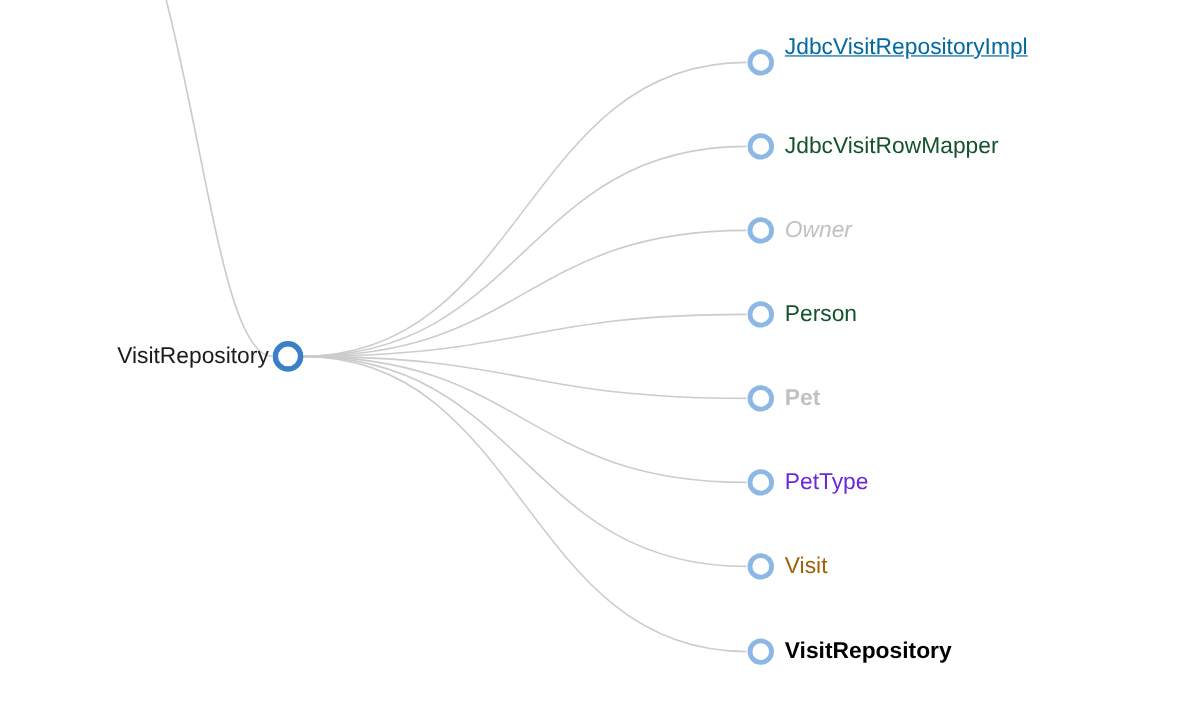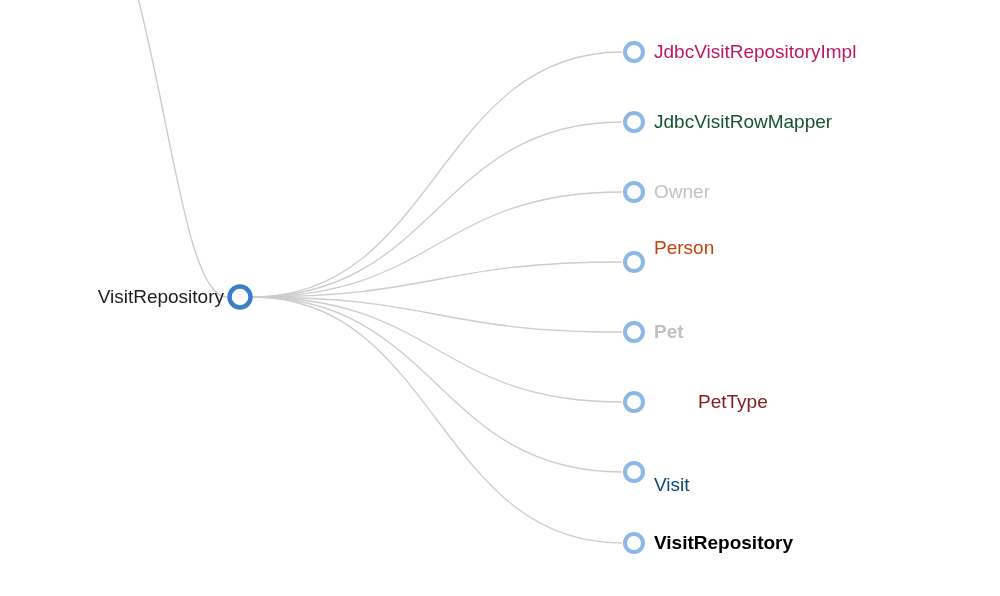--- a/index.html
+++ b/index.html
@@ -71,22 +71,22 @@
       <circle class="node" cx="634" cy="332" r="9" fill="#ffffff" stroke="#8db8e6" stroke-width="4"></circle>
       <circle class="node" cx="634" cy="402" r="9" fill="#ffffff" stroke="#8db8e6" stroke-width="4"></circle>
       <circle class="node" cx="634" cy="472" r="9" fill="#ffffff" stroke="#8db8e6" stroke-width="4"></circle>
       <circle class="node" cx="634" cy="543" r="9" fill="#ffffff" stroke="#8db8e6" stroke-width="4"></circle>
       <circle class="node" cx="240" cy="297" r="10.5" fill="#ffffff" stroke="#3b80c7" stroke-width="4.5"></circle>
     </svg>
 
   <div class="node-label root-label" style="color: rgb(28, 28, 28);">VisitRepository</div>
 
   <div id="child-labels">
-      <div class="node-label child-label" style="top: 52px; color: #be185d;">JdbcVisitRepositoryImpl</div>
+      <div class="node-label child-label" style="top: 40px; color: #0369a1; text-decoration: underline;">JdbcVisitRepositoryImpl</div>
       <div class="node-label child-label" style="top: 122px; color: #14532d;">JdbcVisitRowMapper</div>
-      <div class="node-label child-label" style="top: 192px; color: rgb(193, 193, 193);">Owner</div>
-      <div class="node-label child-label" style="top: 248px; color: #c2410c;">Person</div>
+      <div class="node-label child-label" style="top: 192px; color: rgb(193, 193, 193); font-style: italic;">Owner</div>
+      <div class="node-label child-label" style="top: 262px; color: #14532d;">Person</div>
       <div class="node-label child-label" style="top: 332px; color: rgb(193, 193, 193); font-weight: bold;">Pet</div>
-      <div class="node-label child-label" style="top: 402px; color: #7f1d1d; margin-left: 44px;">PetType</div>
-      <div class="node-label child-label" style="top: 485px; color: #0c4a6e;">Visit</div>
+      <div class="node-label child-label" style="top: 402px; color: #6d28d9;">PetType</div>
+      <div class="node-label child-label" style="top: 472px; color: #a16207;">Visit</div>
       <div class="node-label child-label bold" style="top: 543px; color: rgb(0, 0, 0);">VisitRepository</div>
     </div>
 </div>
 
 </body></html>

